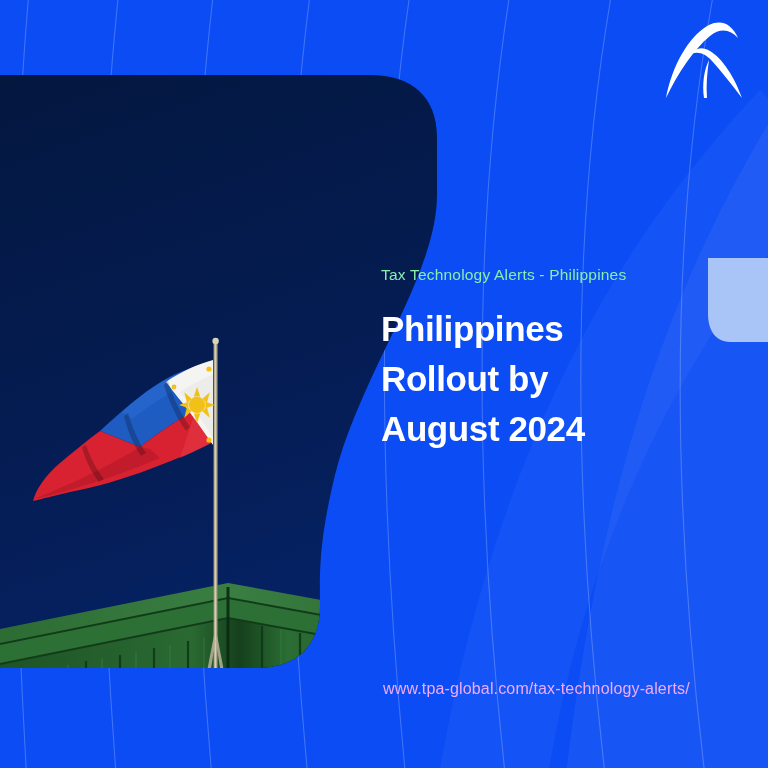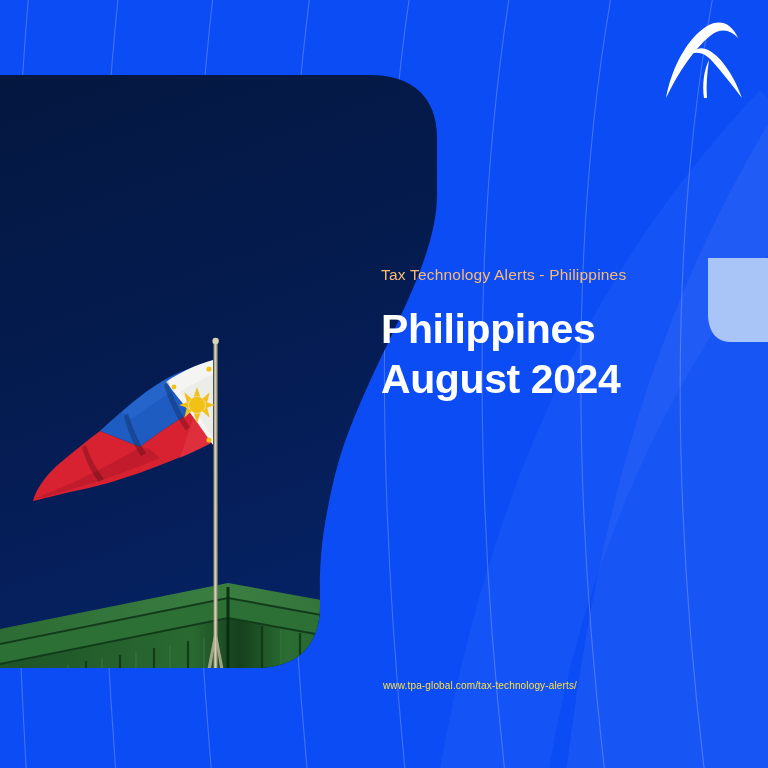--- a/index.html
+++ b/index.html
@@ -28,39 +28,39 @@
   
   .right-accent{position:absolute;right:0;top:258px;width:60px;height:84px;}
 
   
   .text-block{
     position:absolute;left:381px;top:266px;width:360px;
   }
   .kicker{
     font-size:15.5px;
     letter-spacing:.2px;
-    color:#fdba74;
+    color:#86efac;
     font-weight:400;
     margin:0 0 20px 0;
     white-space:nowrap;
   }
   .headline{
-    font-size:41px;
+    font-size:35px;
     line-height:50px;
     font-weight:700;
     color:#ffffff;
     letter-spacing:-0.4px;
     margin:0;
   }
   .headline span{display:block;}
 
   .url{
     position:absolute;left:383px;top:680px;
-    font-size:10px;
-    color:#fde047;
+    font-size:16px;
+    color:#f0abfc;
     letter-spacing:.15px;
     white-space:nowrap;
   }
 </style>
 </head>
 <body>
 
 <div class="canvas">
 
   <div class="bg-base"></div>
@@ -265,19 +265,20 @@
              C 40 33, 47 35, 54 43
              C 64 54, 75 68, 84 80 Z" fill="#ffffff"></path>
 
     <path d="M46 80 C 44 66, 46 52, 51 42 C 49 55, 48 68, 49 80 Z" fill="#ffffff"></path>
   </svg>
 
   <div class="text-block">
     <div class="kicker">Tax Technology Alerts - Philippines</div>
     <h1 class="headline">
       <span>Philippines</span>
+      <span>Rollout by</span>
       <span>August 2024</span>
     </h1>
   </div>
 
   <div class="url">www.tpa-global.com/tax-technology-alerts/</div>
 
 </div>
 
 </body></html>

